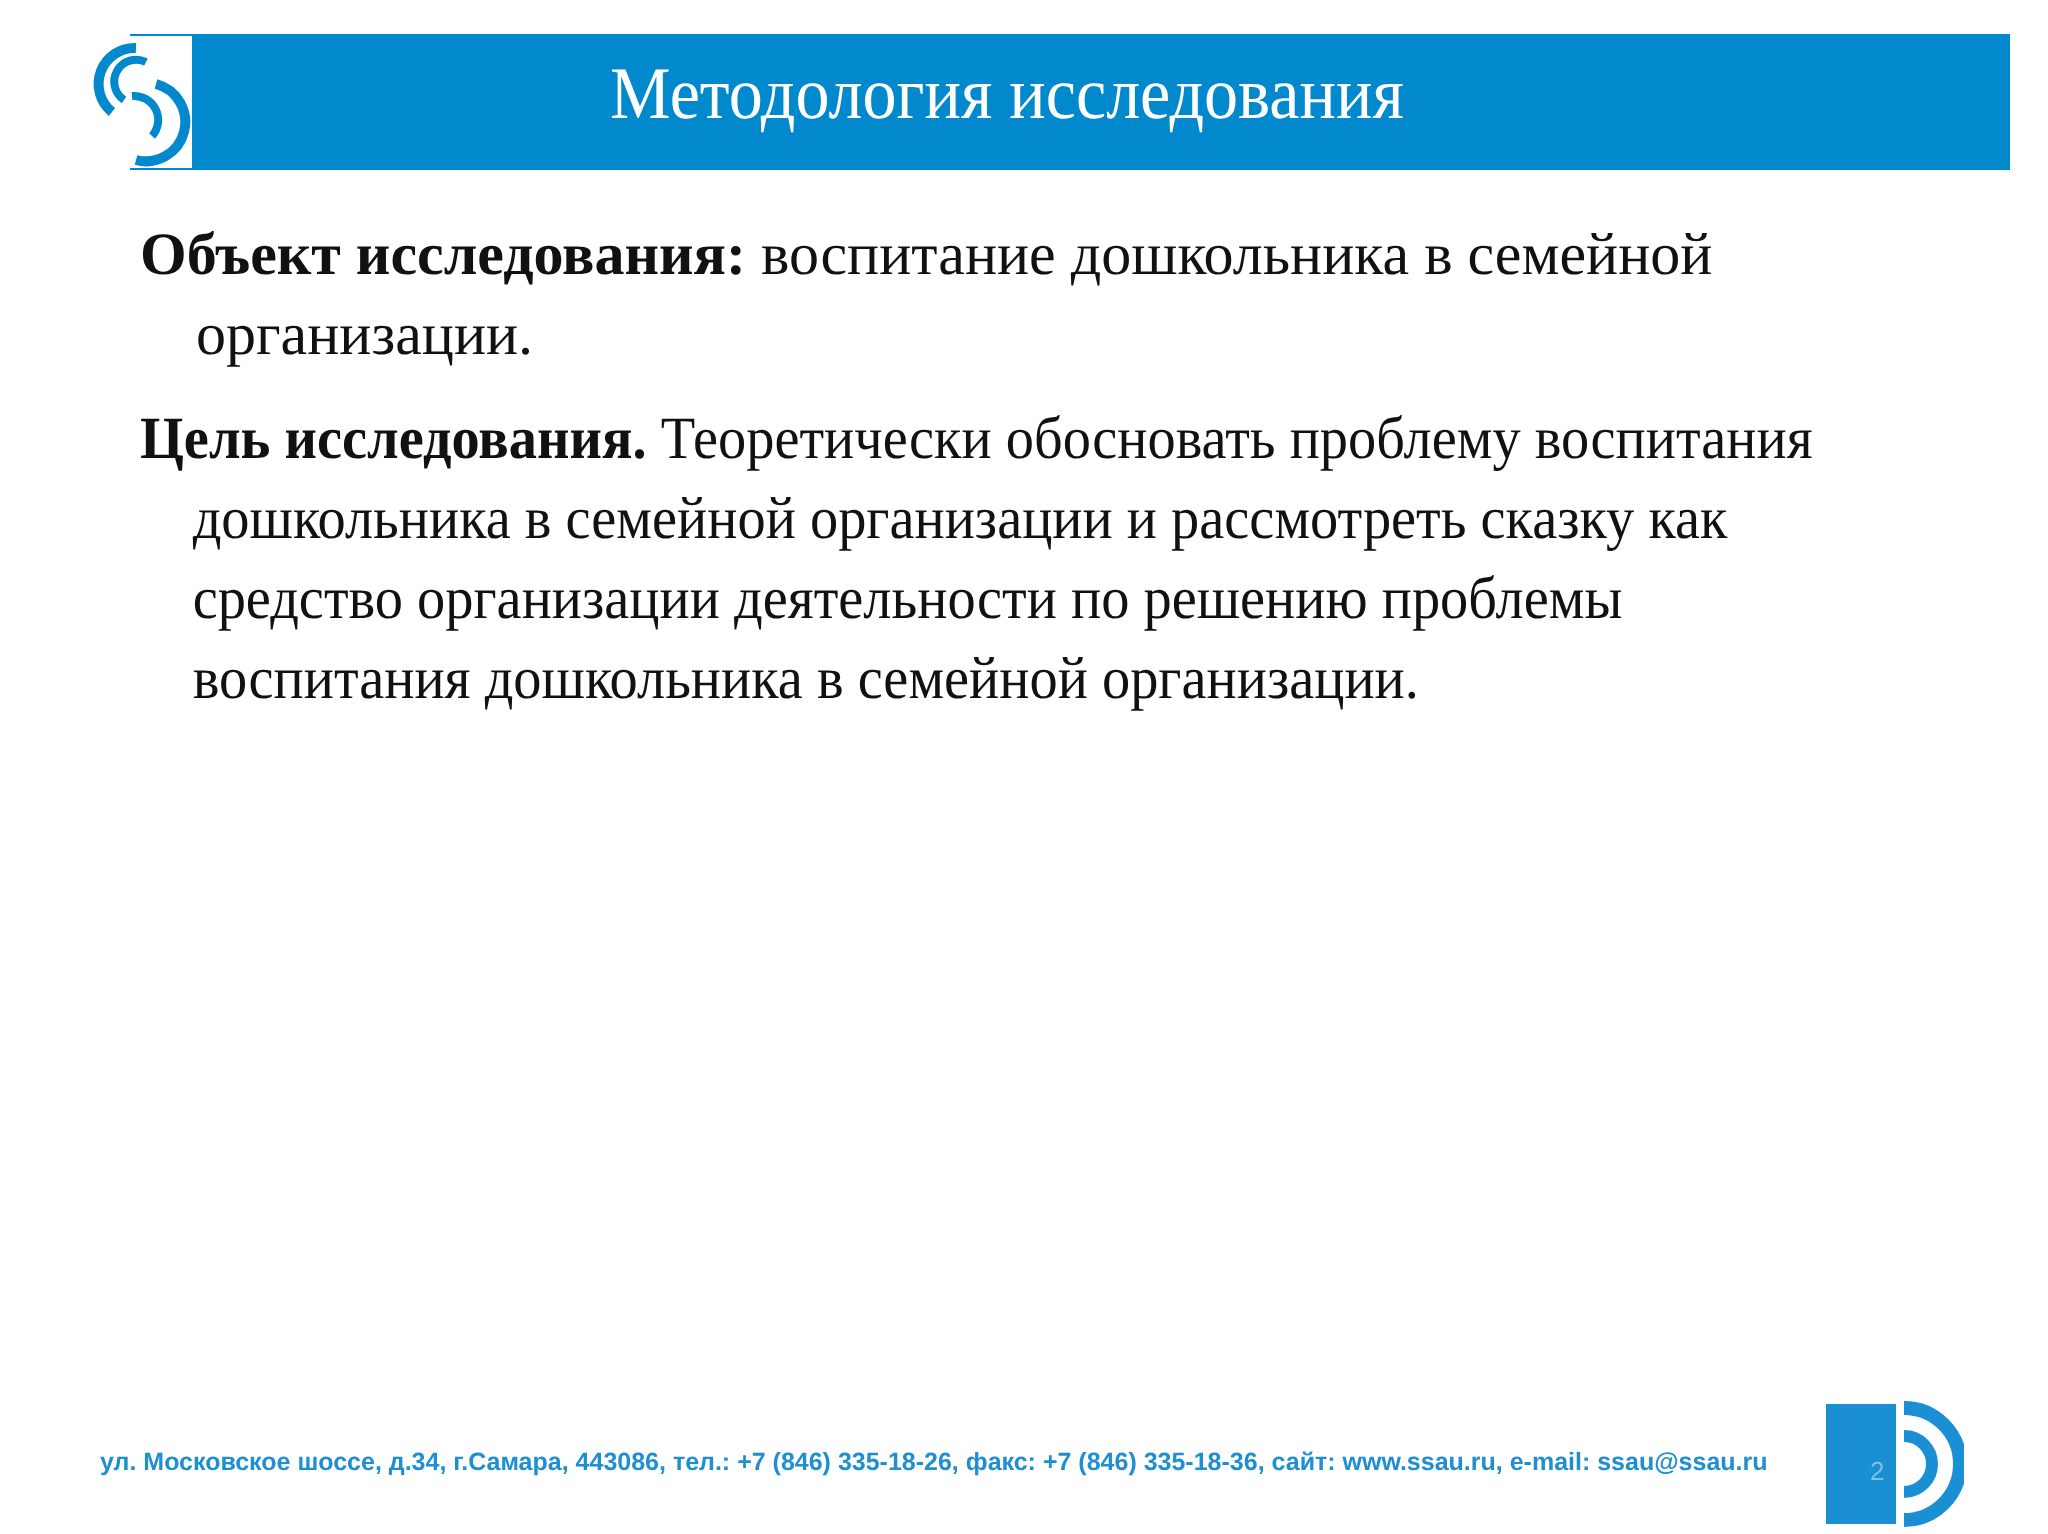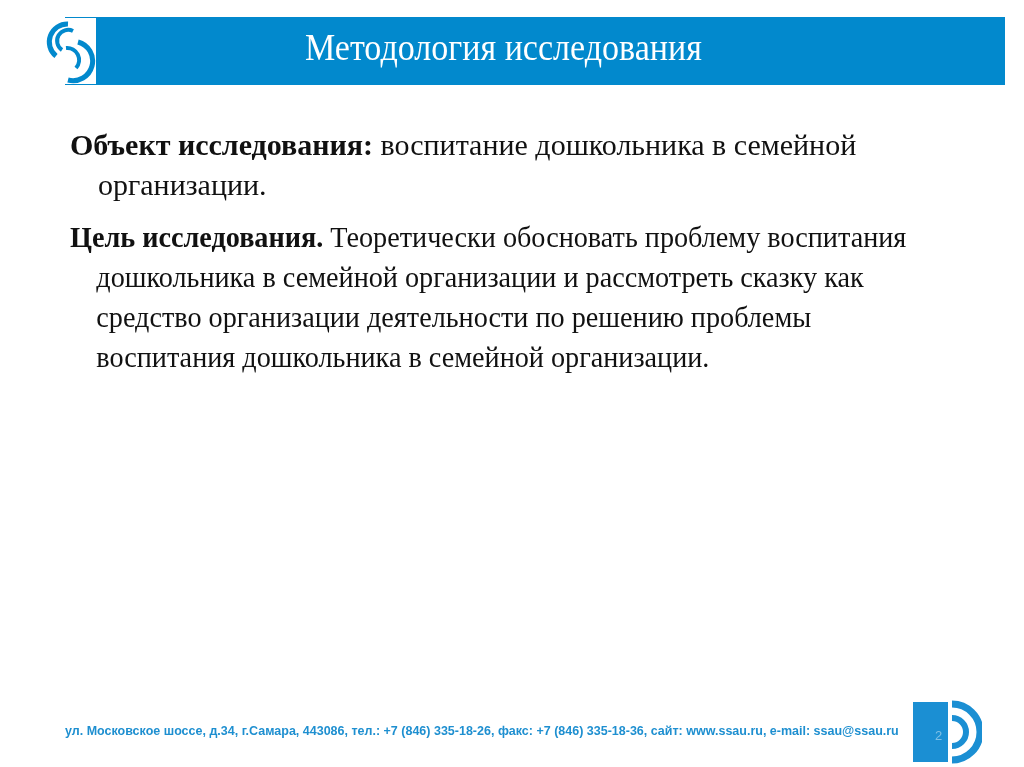--- a/index.html
+++ b/index.html
@@ -1,24 +1,24 @@
 <!DOCTYPE html>
 <html><head>
 <meta charset="utf-8">
 <style>
   html, body { margin:0; padding:0; }
   body { width:1024px; height:767px; background:#ffffff; position:relative; overflow:hidden; font-family:"Liberation Serif", serif; }
   .header-bar { position:absolute; left:65px; top:17px; width:940px; height:68px; background:#0289CD; }
   .title { position:absolute; left:305px; top:22px; color:#ffffff; font-size:37px; line-height:52px; white-space:nowrap; transform:scaleX(0.92); transform-origin:left center; }
   .logo-top { position:absolute; left:40px; top:18px; width:56px; height:66px; }
-  .content { position:absolute; left:70px; top:108px; width:920px; color:#111;margin-top:17px; }
+  .content { position:absolute; left:70px; top:108px; width:920px; color:#111; }
   .para { font-size:30px; line-height:40px; margin:0 0 12px 0; padding-left:28px; text-indent:-28px; }
   .para .lbl { font-weight:bold; }
   .para.condensed { transform:scaleX(0.94); transform-origin:left top; width:960px; }
-  .footer-text { position:absolute; left:65px; top:724px; font-family:"Liberation Sans", sans-serif; font-weight:bold; font-size:12.5px; color:#1e8fd0; white-space:nowrap; }
+  .footer-text { position:absolute; left:50px; top:724px; font-family:"Liberation Sans", sans-serif; font-weight:bold; font-size:12.5px; color:#1e8fd0; white-space:nowrap; }
   .logo-bottom { position:absolute; left:912px; top:700px; width:70px; height:64px; }
   .page-num { position:absolute; left:935px; top:728px; font-family:"Liberation Sans", sans-serif; font-size:13px; color:#7fc0e6; }
 </style>
 </head>
 <body>
 
 <div class="header-bar"></div>
 
 <svg class="logo-top" viewBox="0 0 56 66">
   <rect x="0" y="0" width="56" height="66" fill="#ffffff"></rect>

